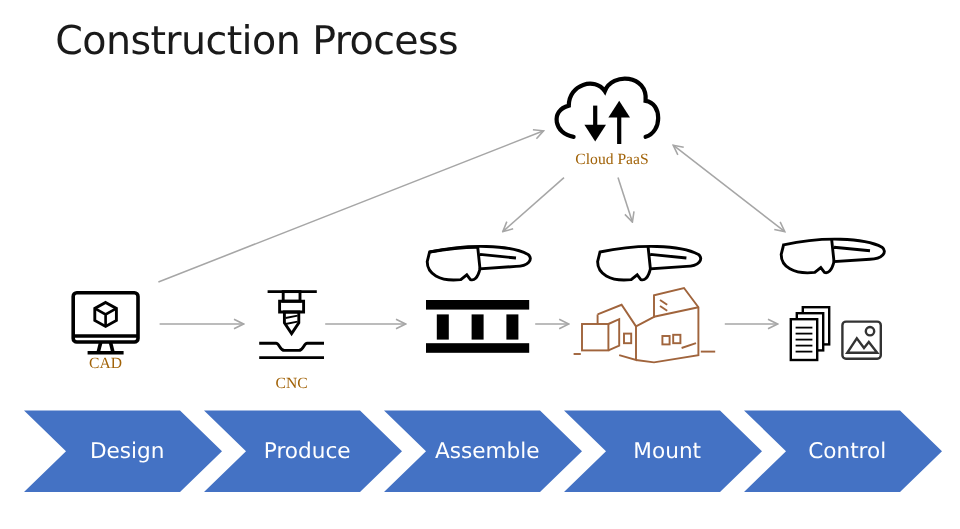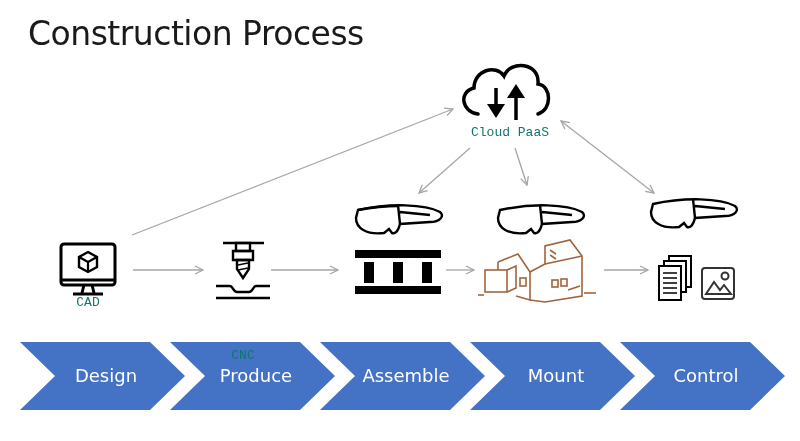--- a/index.html
+++ b/index.html
@@ -1,18 +1,18 @@
 <!DOCTYPE html>
 <html><head>
 <meta charset="utf-8">
 <style>
   html, body { margin: 0; padding: 0; background: #ffffff; }
   body { width: 800px; height: 441px; position: relative; overflow: hidden; font-family: "Liberation Sans", sans-serif; }
-  .title { position: absolute; left: 28px; top: 14px; font-size: 33px; color: #1a1a1a; font-family: "DejaVu Sans", sans-serif; font-weight: normal; letter-spacing: -0.5px; }
-  .label { position: absolute; font-size: 13px; color: #0f766e; font-family: Liberation Mono, monospace; text-align: center; }
+  .title { position: absolute; left: 46px; top: 14px; font-size: 33px; color: #1a1a1a; font-family: "DejaVu Sans", sans-serif; font-weight: normal; letter-spacing: -0.5px; }
+  .label { position: absolute; font-size: 13px; color: #a16207; font-family: Liberation Serif, serif; text-align: center; }
   svg.overlay { position: absolute; left: 0; top: 0; }
   .chev-label { font-family: "DejaVu Sans", sans-serif; font-size: 18px; fill: #ffffff; }
 </style>
 </head>
 <body>
 
 <div class="title">Construction Process</div>
 
 <svg class="overlay" width="800" height="441" viewBox="0 0 800 441">
   <defs>
@@ -137,13 +137,13 @@
     </g>
     <g>
       <polygon points="620,342 750,342 785,376 750,410 620,410 655,376" fill="#4472c4"></polygon>
       <text class="chev-label" x="706" y="382" text-anchor="middle">Control</text>
     </g>
   </g>
 </svg>
 
 <div class="label" style="left:470px; top:125px; width:80px;">Cloud PaaS</div>
 <div class="label" style="left:58px; top:295px; width:60px;">CAD</div>
-<div class="label" style="left:213px; top:311px; width:60px;margin-top:37px;">CNC</div>
+<div class="label" style="left:213px; top:311px; width:60px;">CNC</div>
 
 </body></html>

